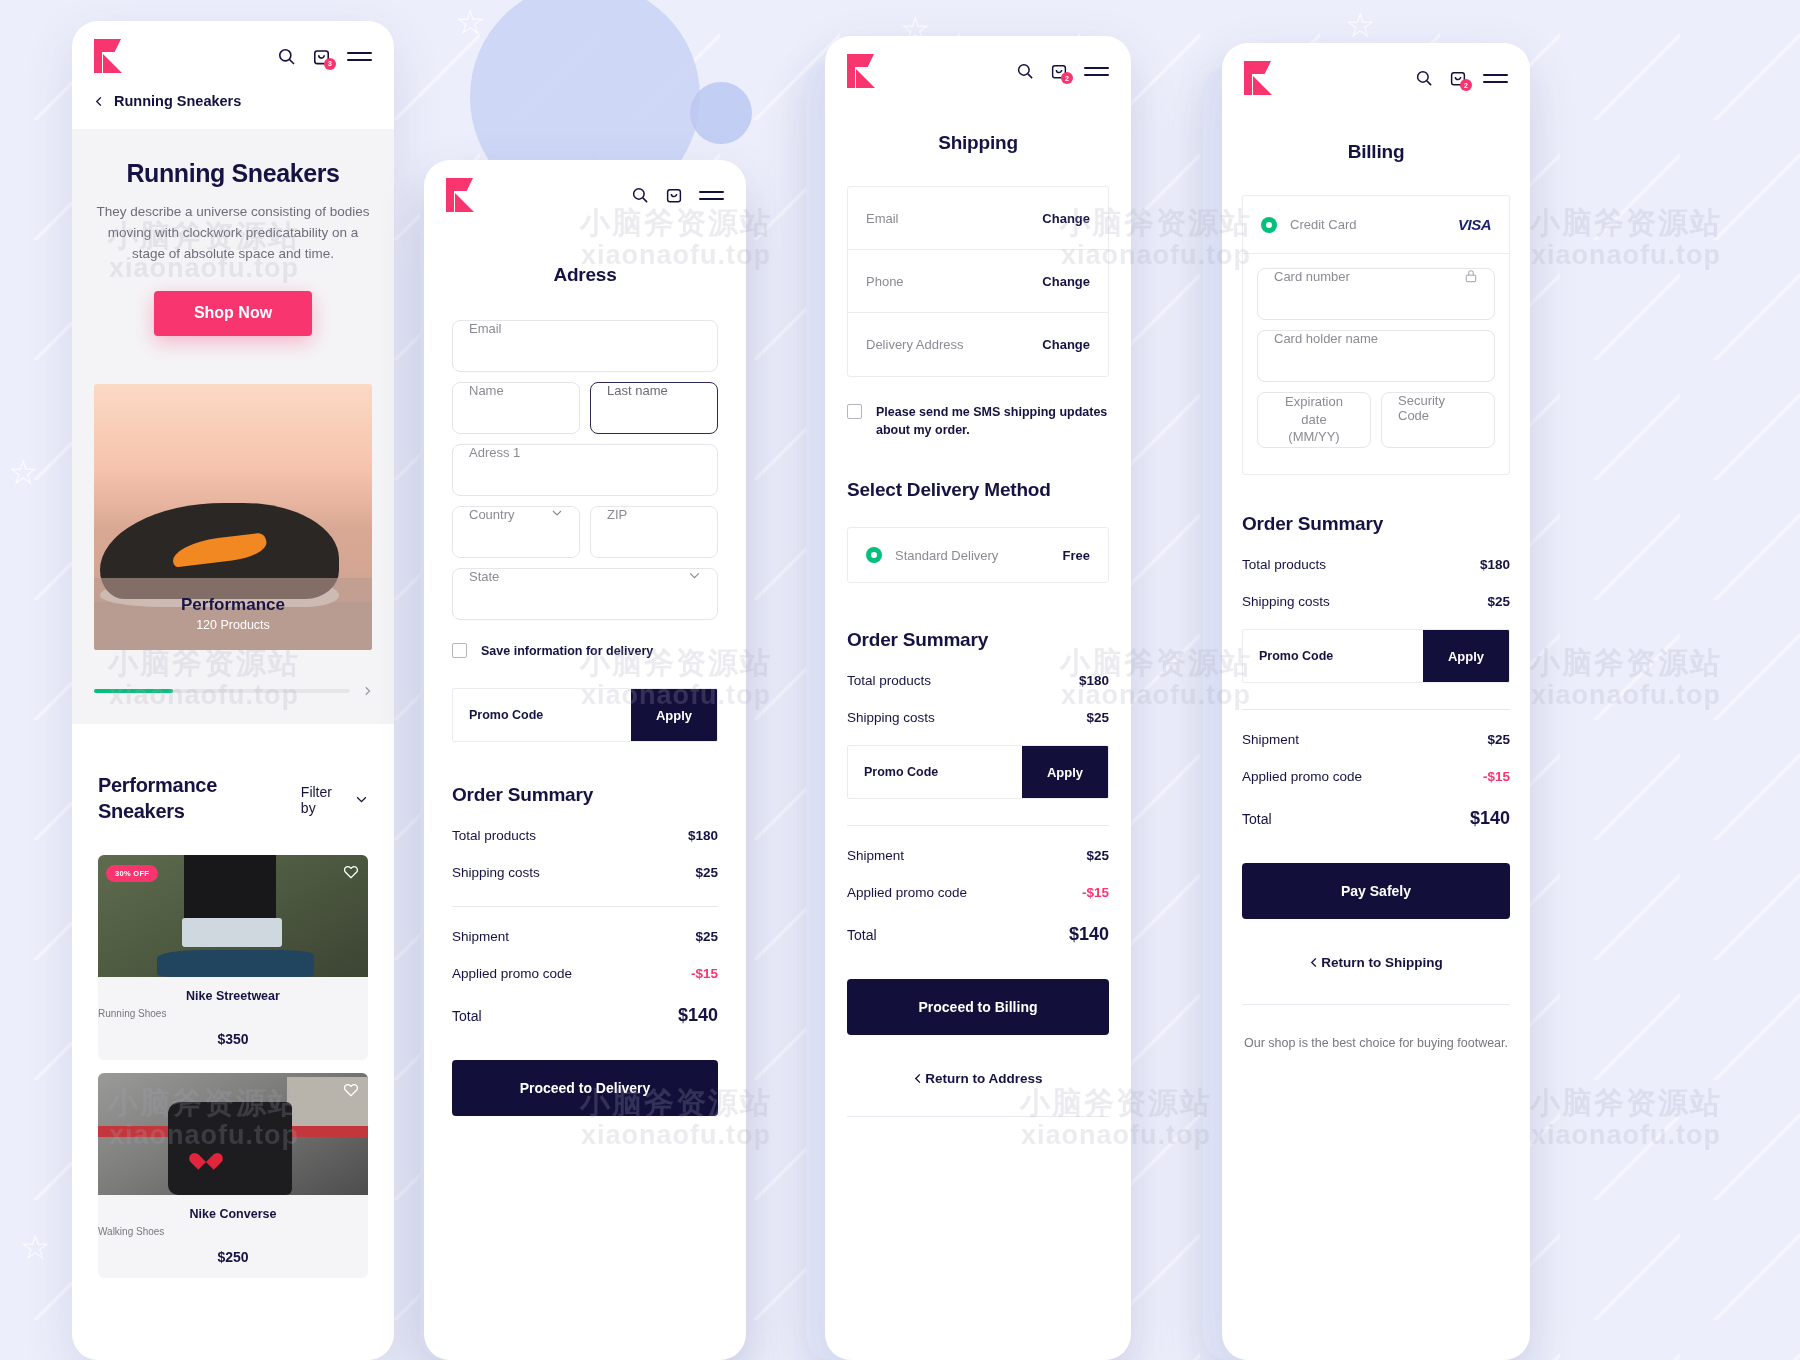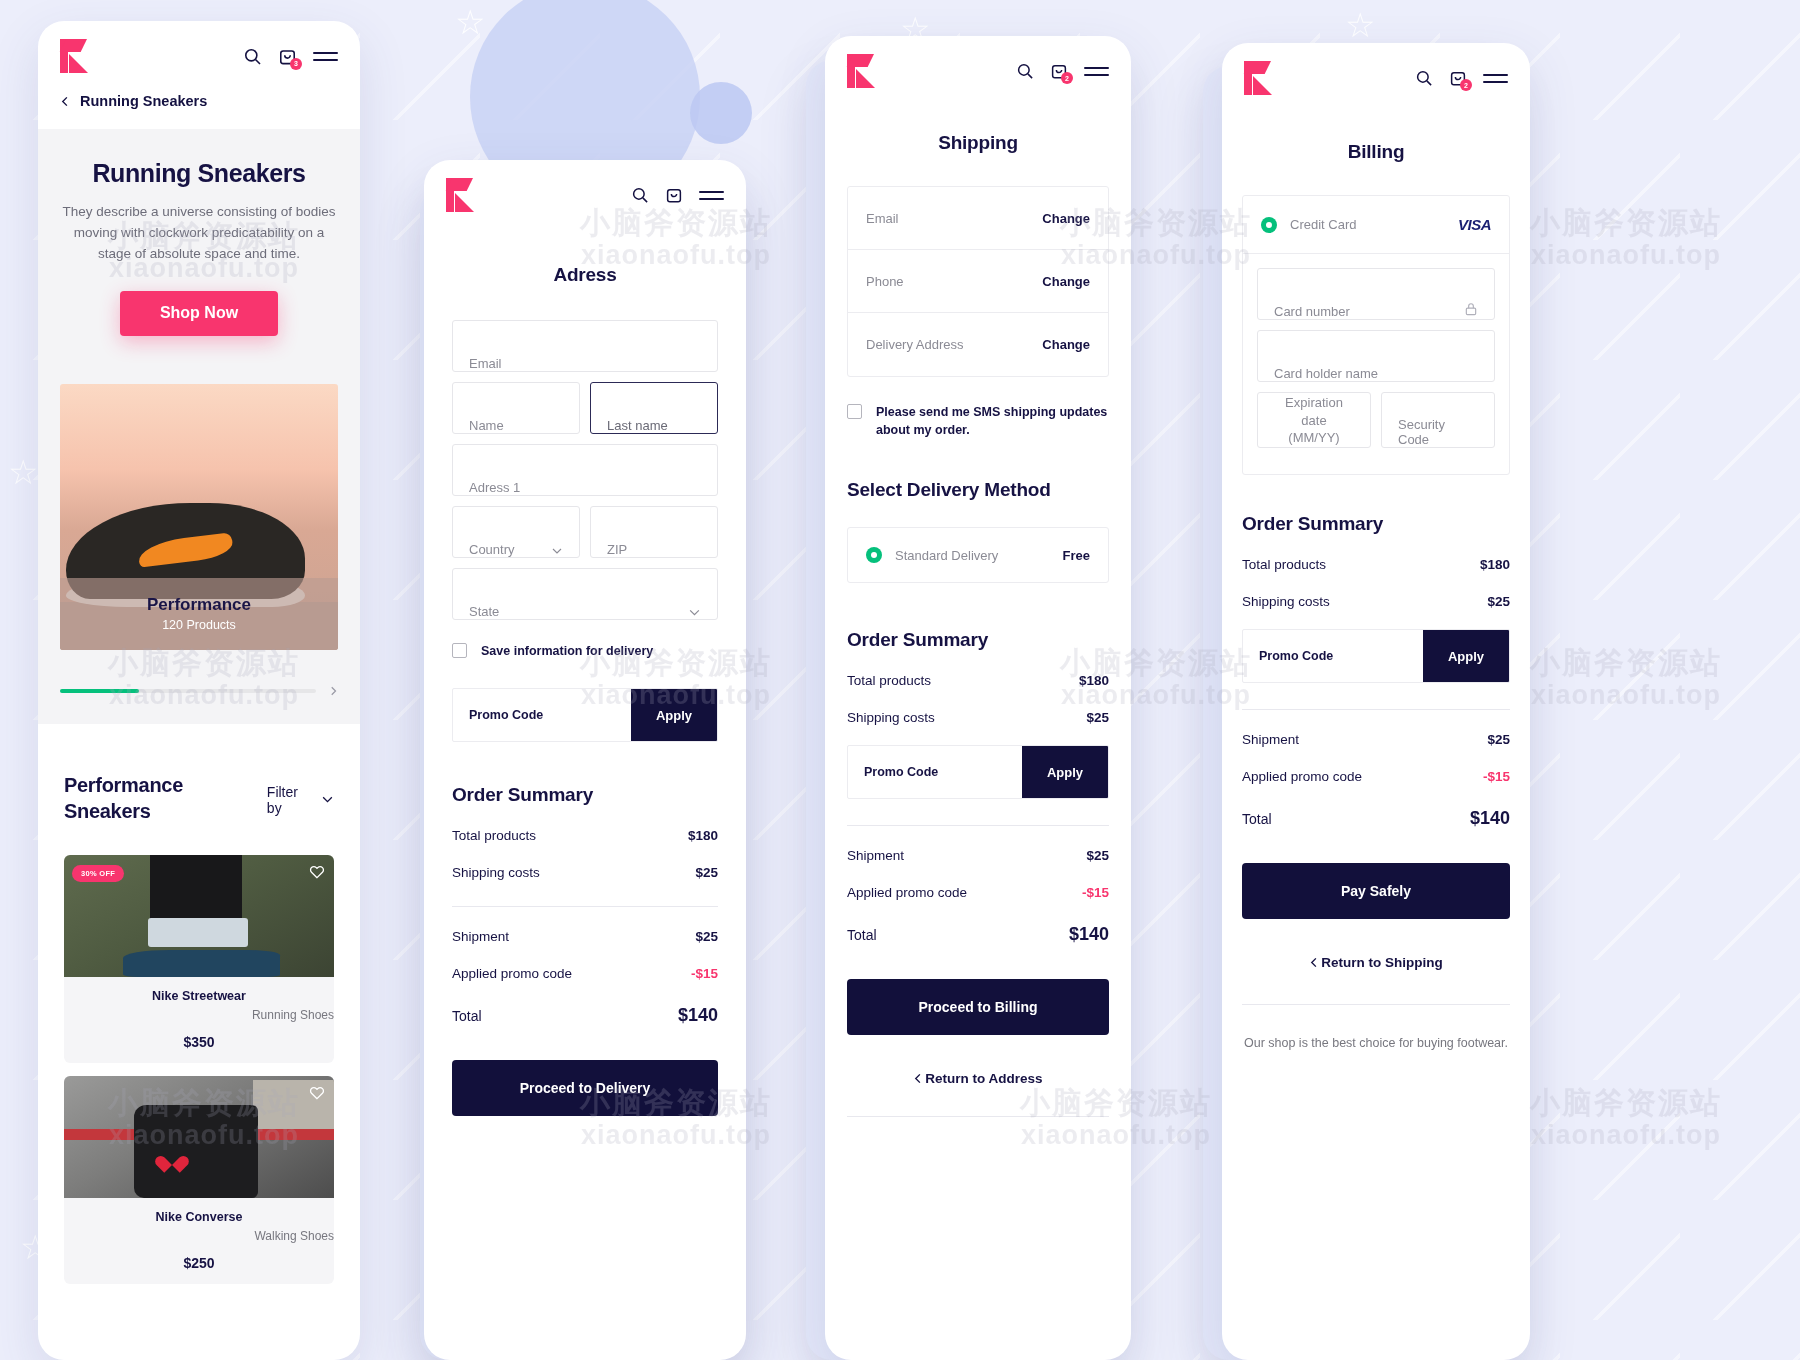--- a/index.html
+++ b/index.html
@@ -26,21 +26,21 @@
   .phone {
     position: absolute;
     background: #fff;
     border-radius: 26px;
     overflow: hidden;
     box-shadow: 0 18px 50px rgba(60,70,130,.13);
   }
   .phone.ghost {
     position:absolute; background:#e3e7f9; border-radius:26px; z-index:0;
   }
-  .p1 { left: 38px;   top: 21px;  width: 322px; height: 1339px; z-index: 3; }
+  .p1 { left: 72px;   top: 21px;  width: 322px; height: 1339px; z-index: 3; }
   .p2 { left: 424px;  top: 160px; width: 322px; height: 1200px; z-index: 4; }
   .p3 { left: 825px;  top: 36px;  width: 306px; height: 1324px; z-index: 3; }
   .p4 { left: 1222px; top: 43px;  width: 308px; height: 1317px; z-index: 3; }
   .g2 { left: 420px;  top: 186px; width: 322px; height: 1174px; z-index: 2; }
   .g3 { left: 806px;  top: 60px;  width: 306px; height: 1300px; z-index: 2; }
   .g4 { left: 1203px; top: 66px;  width: 308px; height: 1294px; z-index: 2; }
 
   
   .hdr { display:flex; align-items:center; justify-content:space-between; padding: 18px 22px 8px 22px; }
   .logo { width: 30px; height: 34px; position: relative; flex: none; }
@@ -107,28 +107,28 @@
   .pimg .heart { position:absolute; left:36%; top:60%; width:22px; height:20px; }
   .pimg .heart:before, .pimg .heart:after { content:""; position:absolute; width:11px; height:16px; background:#e0253c; border-radius:11px 11px 0 0; top:0; }
   .pimg .heart:before { left:11px; transform: rotate(45deg); transform-origin: 0 100%; }
   .pimg .heart:after { left:0; transform: rotate(-45deg); transform-origin: 100% 100%; }
   .pimg .bldg { position:absolute; right:0; top:4%; width:30%; height:46%; background:#b9b4ab; }
   .pimg .red { position:absolute; left:0; top:44%; width:100%; height:9%; background:#c3373c; }
   .off-badge { position:absolute; left:8px; top:10px; background:#f8356e; color:#fff; font-size:7.5px;
                font-weight:700; padding:4px 9px; border-radius:10px; letter-spacing:.3px; }
   .fav { position:absolute; right:9px; top:9px; color:#fff; }
   .pname { text-align:center; font-size:12.5px; font-weight:700; color:#161243; margin-top:12px; }
-  .psub  { text-align:right; font-size:12px; color:#77777f; margin-top:5px; }
+  .psub  { text-align:left; font-size:10px; color:#77777f; margin-top:5px; }
   .pprice{ text-align:center; font-size:14px; font-weight:600; color:#161243; margin-top:12px; }
 
   
   .ptitle { text-align:center; font-size:19px; font-weight:800; color:#161243; margin-top:44px; letter-spacing:-.2px; }
   .fwrap { padding: 0 28px; margin-top: 34px; }
   .fld {
-    border:1px solid #e6e6ea; border-radius:3px; height:52px; display:flex; align-items:flex-end;
+    border:1px solid #e6e6ea; border-radius:8px; height:52px; display:flex; align-items:flex-start;
     padding: 0 16px; font-size:13px; color:#8b8b95; background:#fff; margin-bottom: 10px;
     justify-content: space-between;
   }
   .fld.focus { border:1.6px solid #2c2a56; color:#6a6a76; }
   .row2 { display:flex; gap:10px; }
   .row2 > .fld { flex:1; }
   .chk-row { display:flex; align-items:flex-start; gap:14px; margin-top: 22px; }
   .chk { width:15px; height:15px; border:1.5px solid #b5b5bd; border-radius:2px; flex:none; margin-top:1px; }
   .chk-lbl { font-size:12.5px; font-weight:600; color:#161243; line-height:1.45; }
   .promo-row { display:flex; margin-top: 28px; border:1px solid #ececf0; border-radius:2px; overflow:hidden; }

